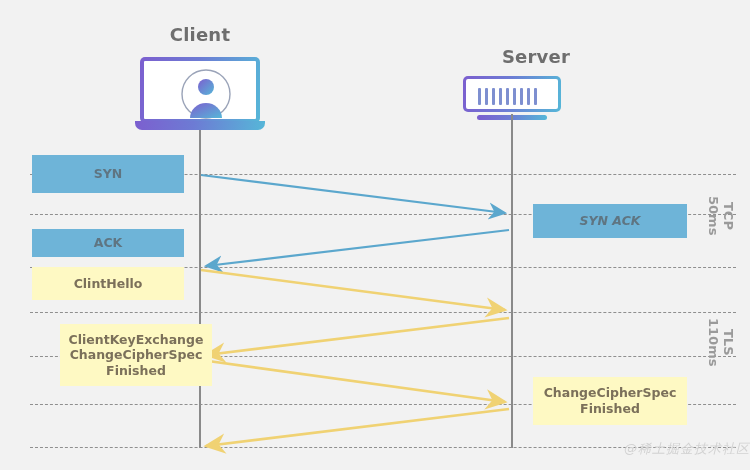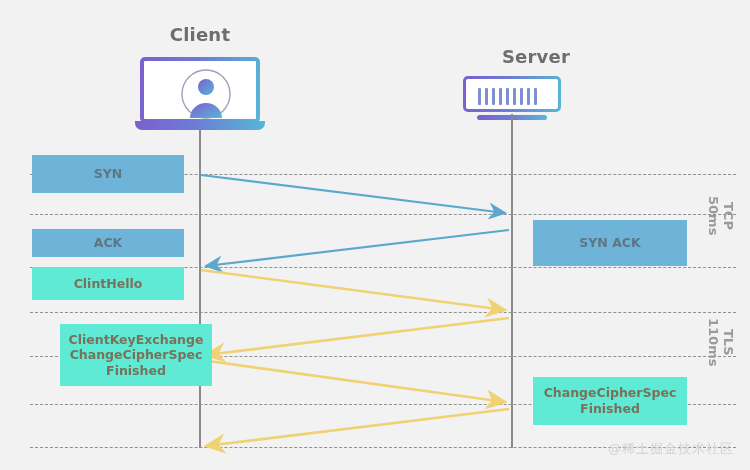--- a/index.html
+++ b/index.html
@@ -46,45 +46,46 @@
     align-items:center;
     justify-content:center;
     text-align:center;
     font-size:12.5px;
     font-weight:700;
     color:#7a7a6a;
     line-height:1.25;
     padding:2px 4px;
   }
   .msgbox.blue { background:#6eb4d8; color:#5f7582; }
-  .msgbox.yellow { background:#5eead4; color:#7b705a; }
+  .msgbox.yellow { background:#fef9c3; color:#7b705a; }
 
   .arrowsvg { position:absolute; left:0; top:0; width:750px; height:470px; pointer-events:none; }
 
   .vlabel {
     position:absolute;
     font-size:13px;
     font-weight:700;
     color:#9a9a9a;
     white-space:nowrap;
     text-align:center;
     line-height:1.1;
     writing-mode:vertical-rl;
     transform-origin:center;
   }
   #tcp-label { left:706px; top:196px; }
   #tls-label { left:706px; top:318px; }
 
   .watermark {
     position:absolute;
-    right:16px; bottom:12px;
+    right:0; bottom:12px;
     font-size:13px;
     color:#d2d2d2;
     letter-spacing:1px;
     white-space:nowrap;
+    font-style:italic;
   }
 
   
   .laptop { position:absolute; left:135px; top:57px; width:130px; height:78px; }
   .laptop-screen {
     position:absolute; left:5px; top:0; width:120px; height:66px;
     border:4px solid transparent; border-radius:5px;
     background:
       linear-gradient(#fff,#fff) padding-box,
       linear-gradient(100deg,#7c5fcf 0%, #6d7bd4 45%, #56b7d8 100%) border-box;
@@ -186,21 +187,21 @@
   <div class="msgbox blue" style="left:32px; top:155px; width:152px; height:38px;">SYN</div>
 
   <div class="msgbox blue" style="left:32px; top:229px; width:152px; height:28px;">ACK</div>
 
   <div class="msgbox yellow" style="left:32px; top:267px; width:152px; height:33px;">ClintHello</div>
 
   <div class="msgbox yellow" style="left:32px; top:324px; width:152px; height:62px; white-space:pre-line;margin-left:28px;">ClientKeyExchange
 ChangeCipherSpec
 Finished</div>
 
-  <div class="msgbox blue" style="left:533px; top:220px; width:154px; height:46px;">SYN ACK</div>
+  <div class="msgbox blue" style="left:533px; top:204px; width:154px; height:34px;font-style:italic;">SYN ACK</div>
 
 
   <div class="msgbox yellow" style="left:533px; top:377px; width:154px; height:48px; white-space:pre-line;">ChangeCipherSpec
 Finished</div>
 
   <div class="vlabel" id="tcp-label">
     <span>TCP</span><br>
     <span>50ms</span>
   </div>
   <div class="vlabel" id="tls-label">

